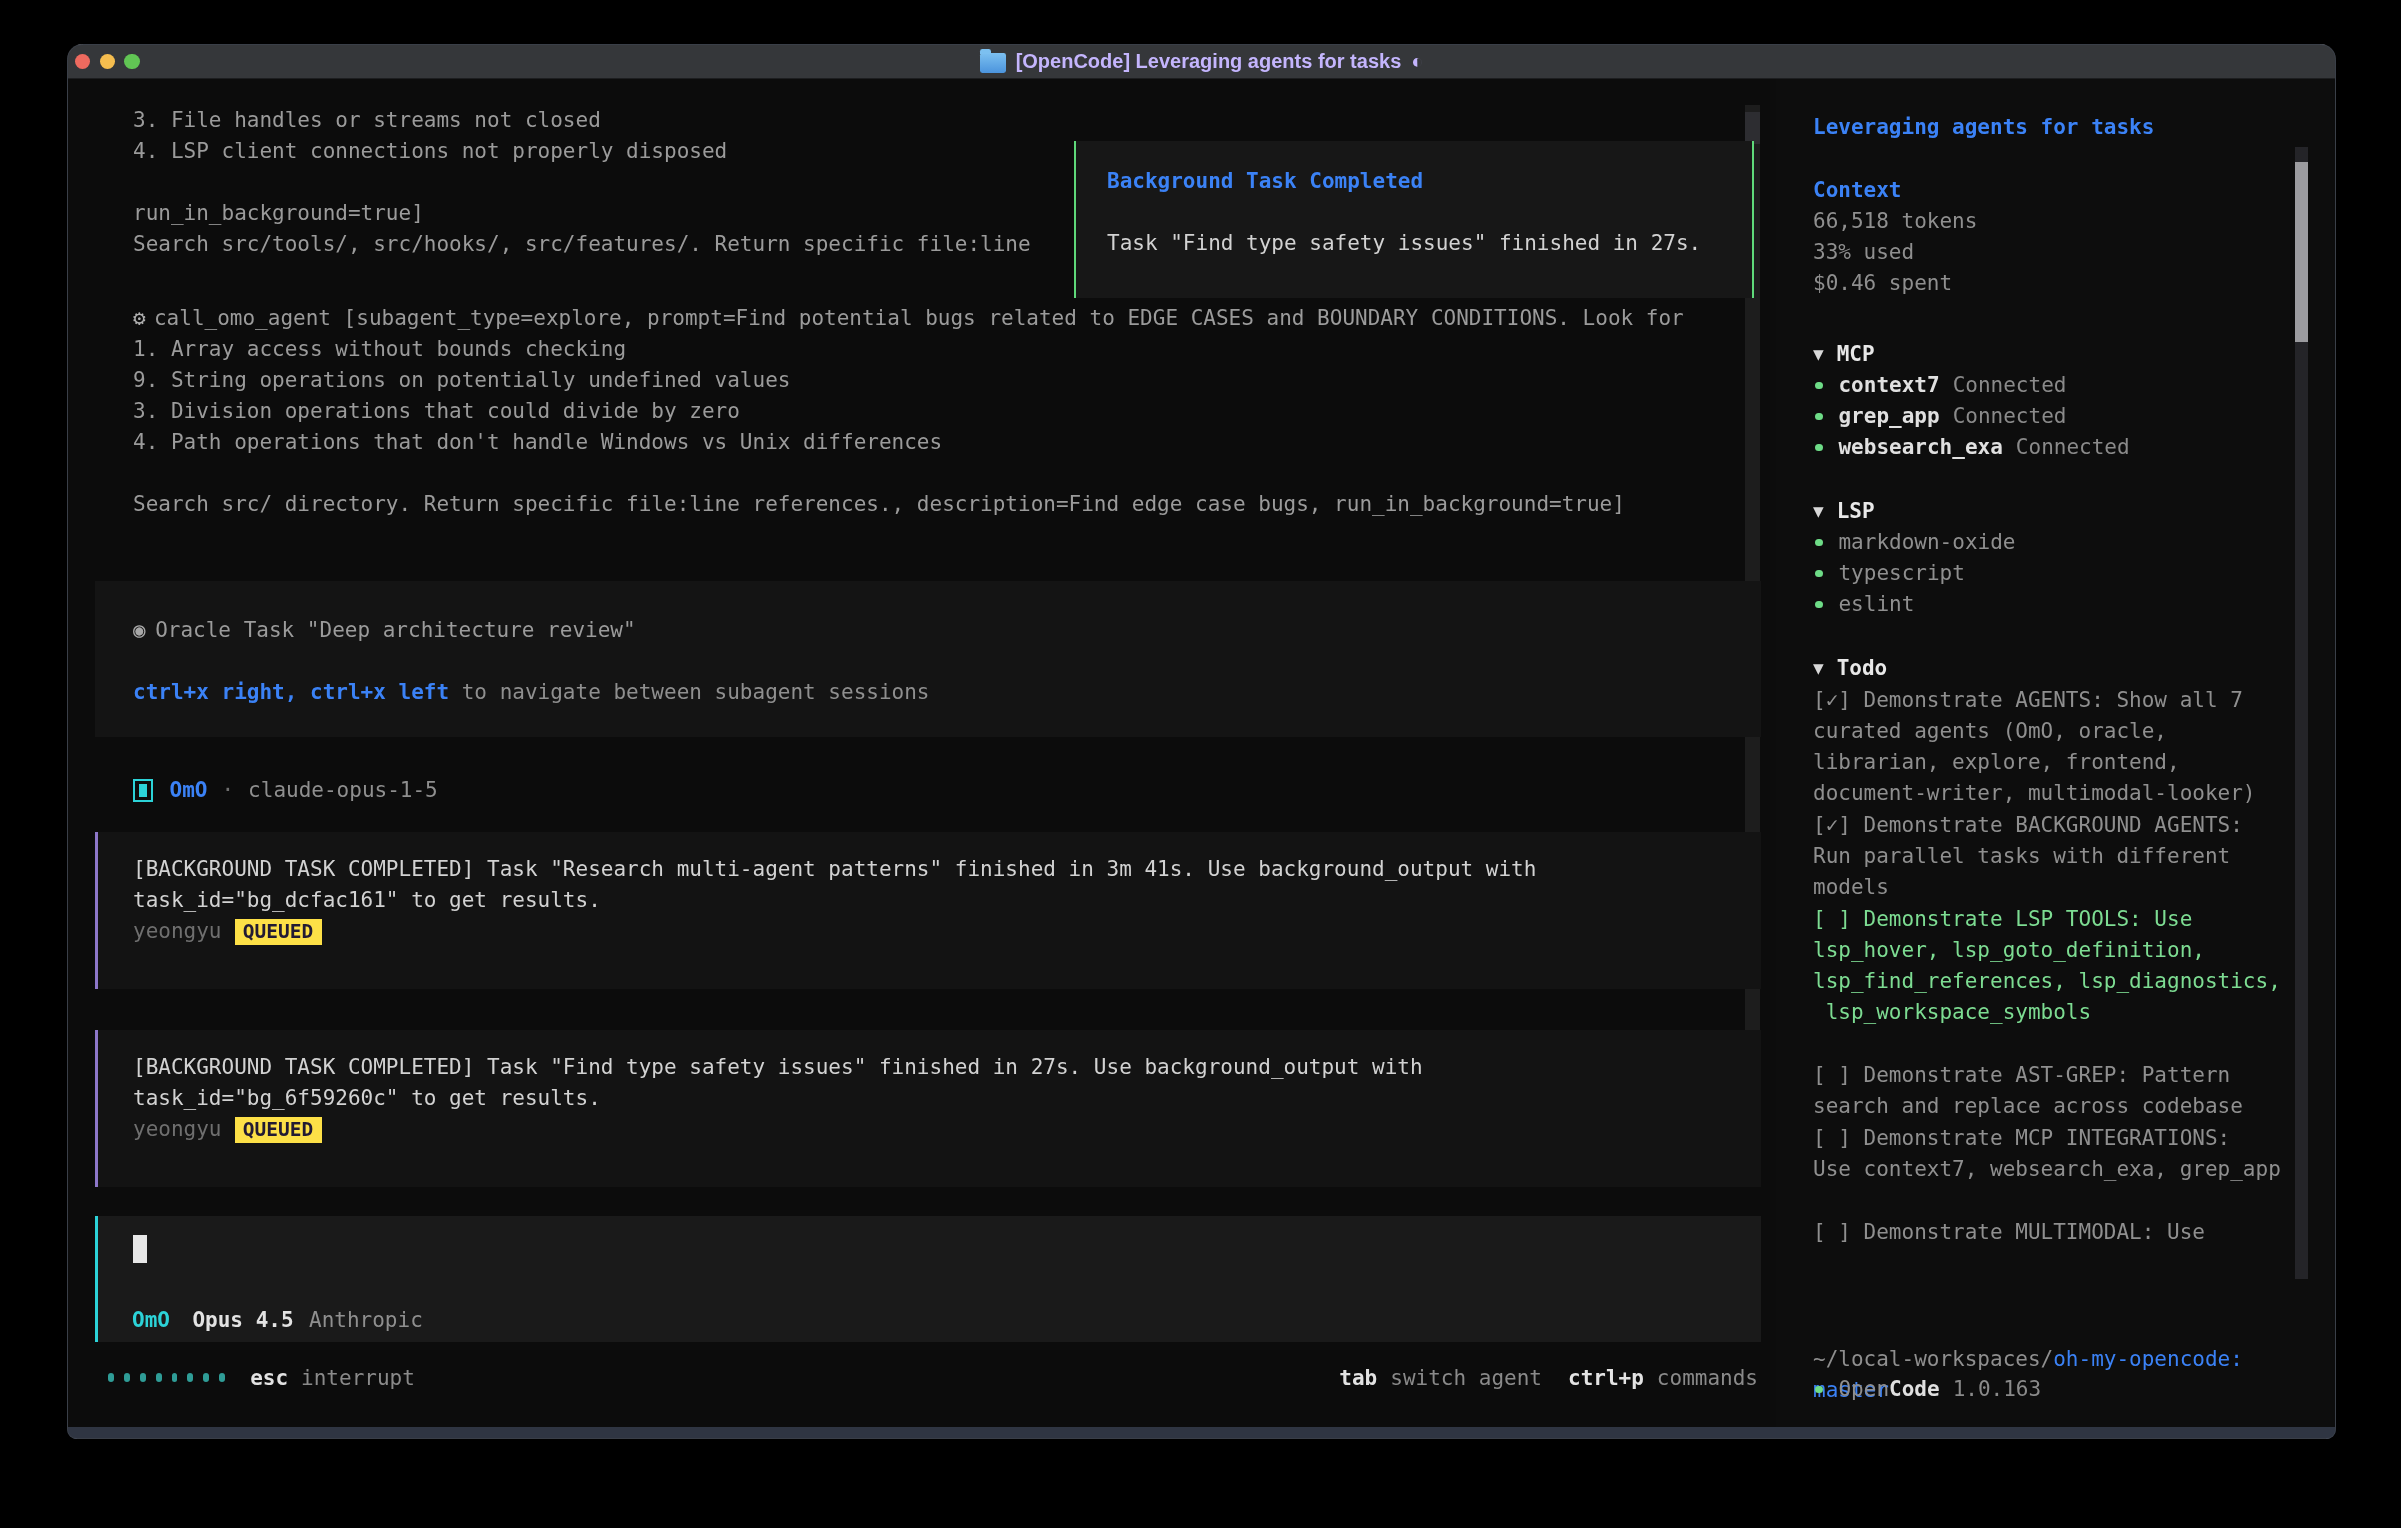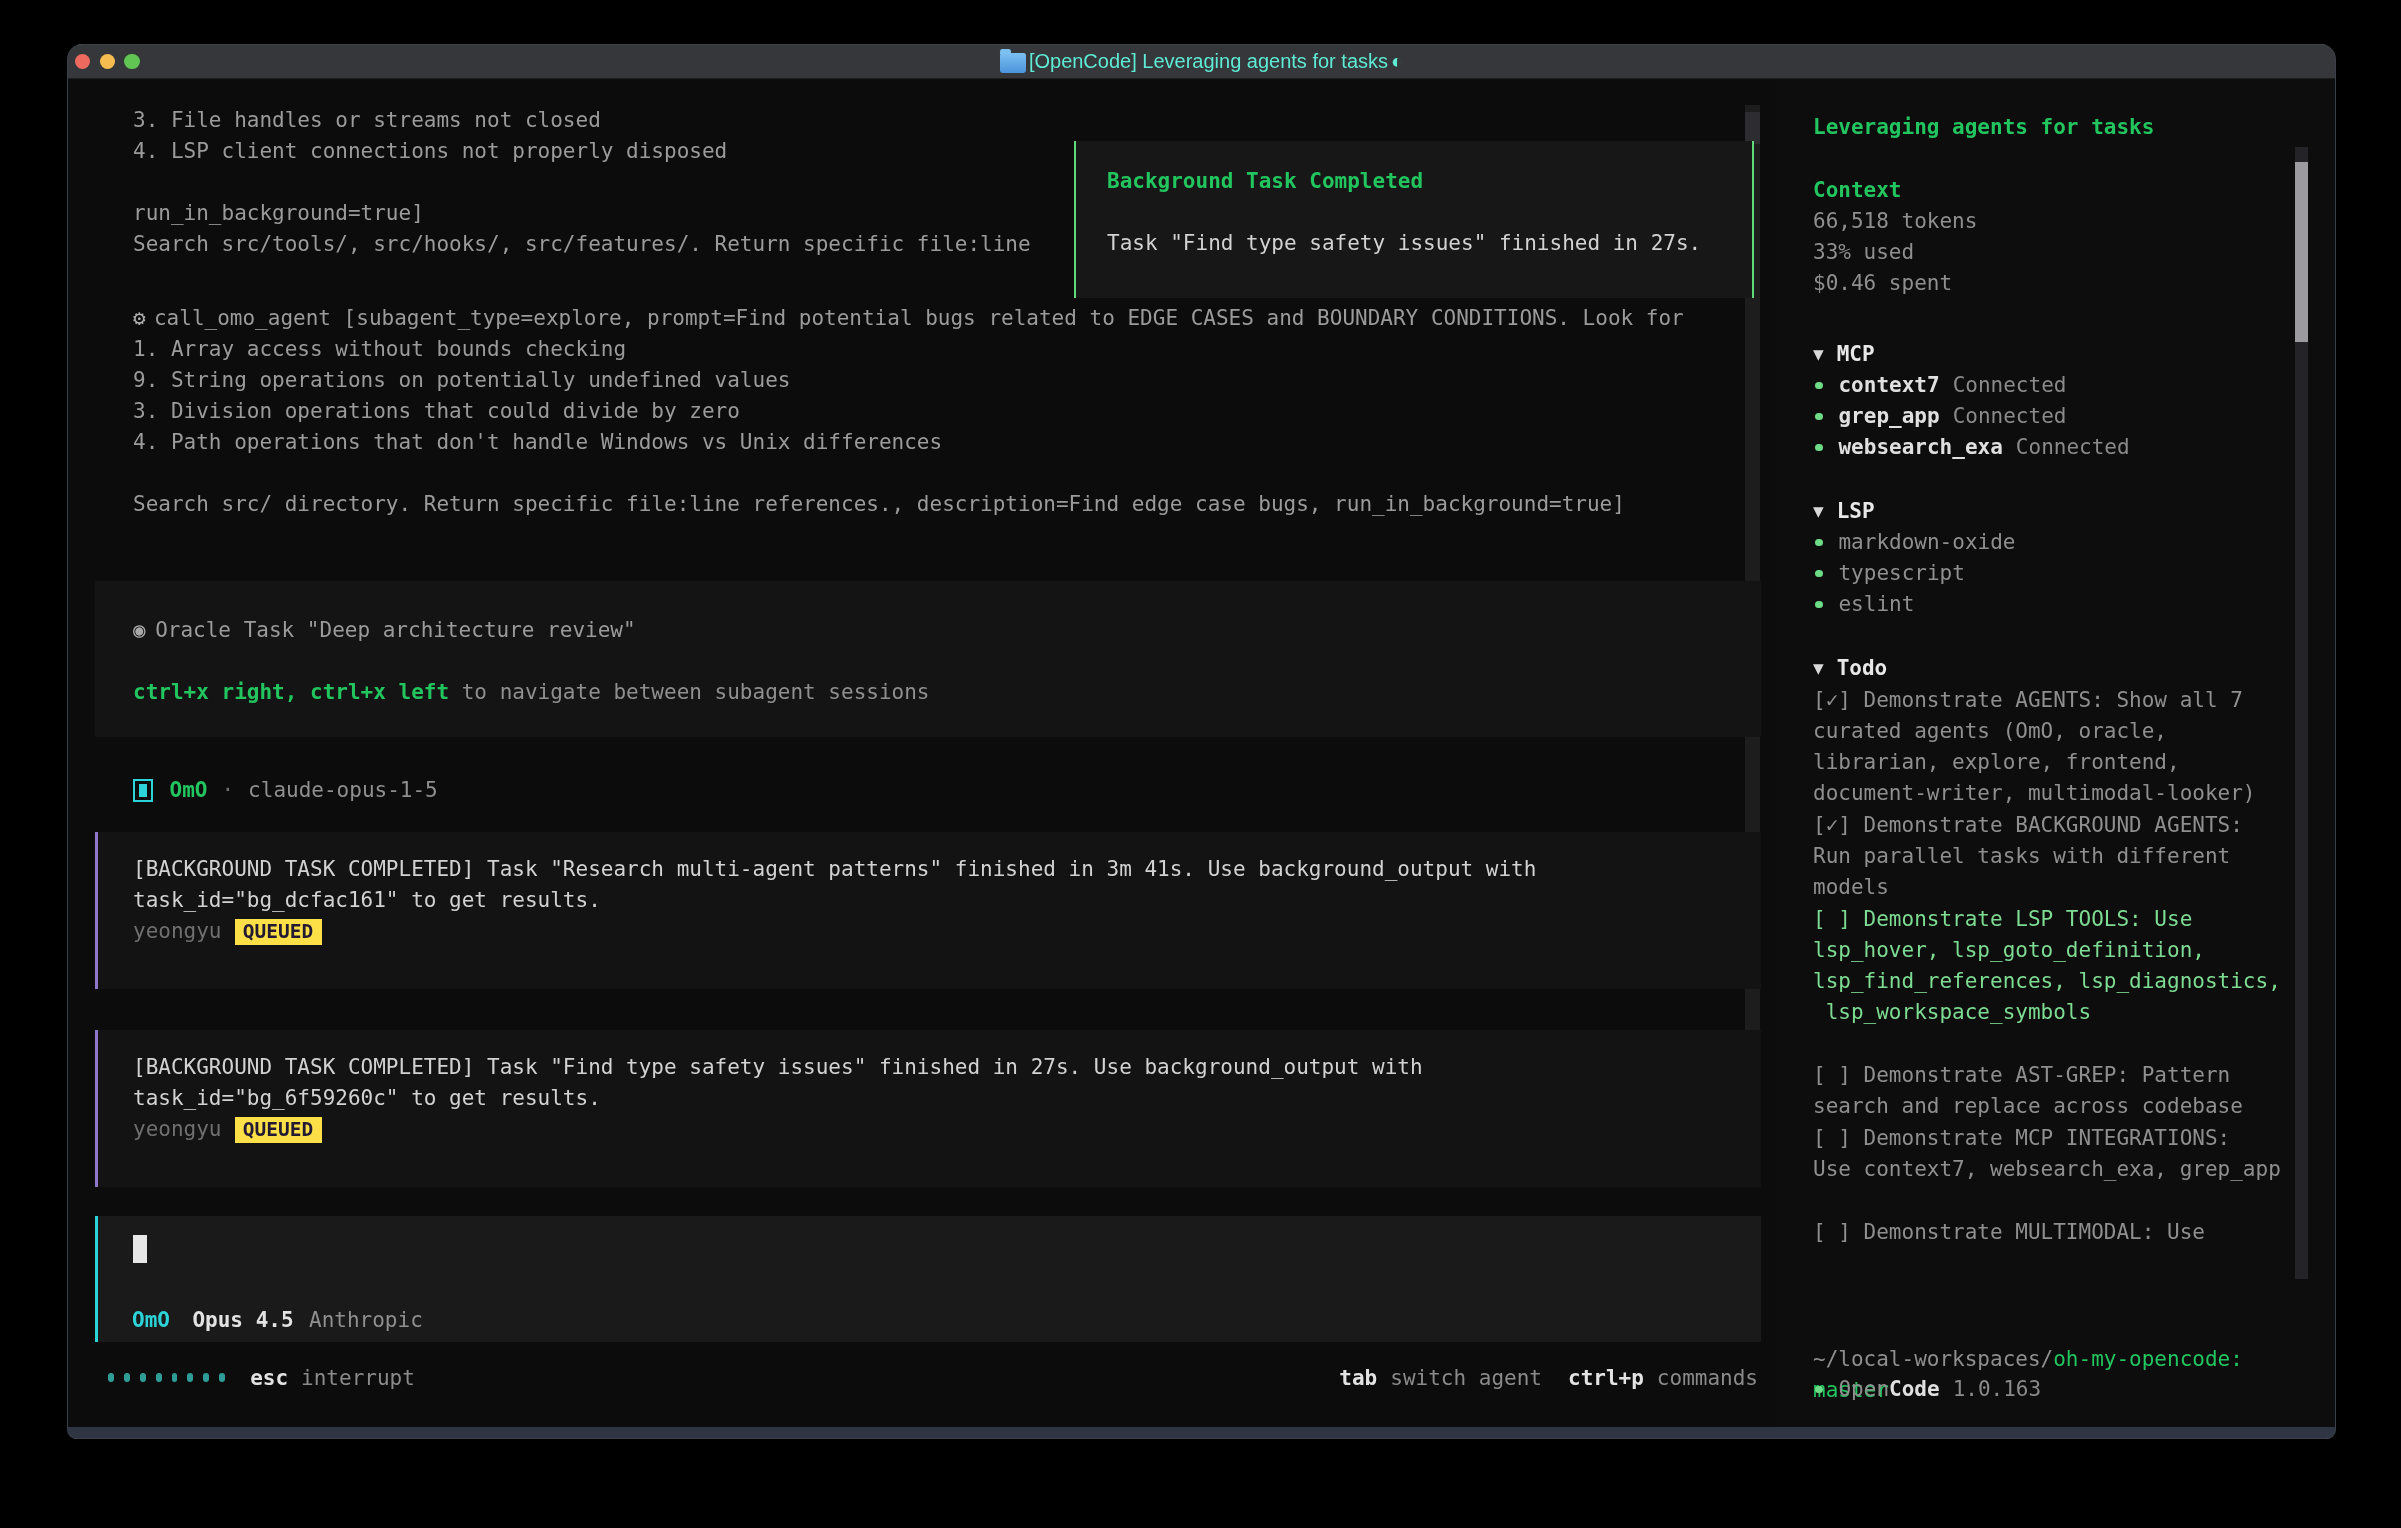--- a/index.html
+++ b/index.html
@@ -12,29 +12,29 @@
 
   
   .titlebar{position:absolute;top:0;left:0;right:0;height:35px;background:#35373a;
             border-top:1.2px solid #595c60;border-bottom:1.2px solid #1d1e20;box-sizing:border-box;}
   .traffic{position:absolute;left:7.7px;top:8.9px;display:flex;gap:9.5px;}
   .tl{width:15.4px;height:15.4px;border-radius:50%;}
   .tl.red{background:#ee6a5f;}
   .tl.yellow{background:#f5bd4f;}
   .tl.green{background:#61c554;}
   .title-wrap{position:absolute;inset:0;display:flex;align-items:center;justify-content:center;
-              gap:3px;font-family:"Liberation Sans",sans-serif;font-size:20px;font-weight:400;color:#5eead4;}
+              gap:10px;font-family:"Liberation Sans",sans-serif;font-size:20px;font-weight:700;color:#c4b5fd;}
   .folder-icon{position:relative;width:26px;height:20px;background:linear-gradient(#7cc0f0,#4b94dd);
                border-radius:2.4px;margin-top:2.4px;}
   .folder-icon::before{content:"";position:absolute;top:-4.1px;left:0;width:11.2px;height:5.3px;
                background:#7cc0f0;border-radius:2.4px 2.4px 0 0;}
 
   
   .tline{white-space:pre;font-size:21px;line-height:31px;height:31px;color:#9b9b9b;}
-  .bright{color:#22c55e;}
+  .bright{color:#3b82f6;}
   .mid{color:#d2d2d2;}
   .dim{color:#8f8f8f;}
   .dimmer{color:#6f6f6f;}
   .bold{font-weight:700;}
 
   
   .scrollback{position:absolute;left:66px;top:61px;}
   .call-block{position:absolute;left:66px;top:259px;}
   .gear{color:#b0b0b0;margin-right:8.3px;}
 

